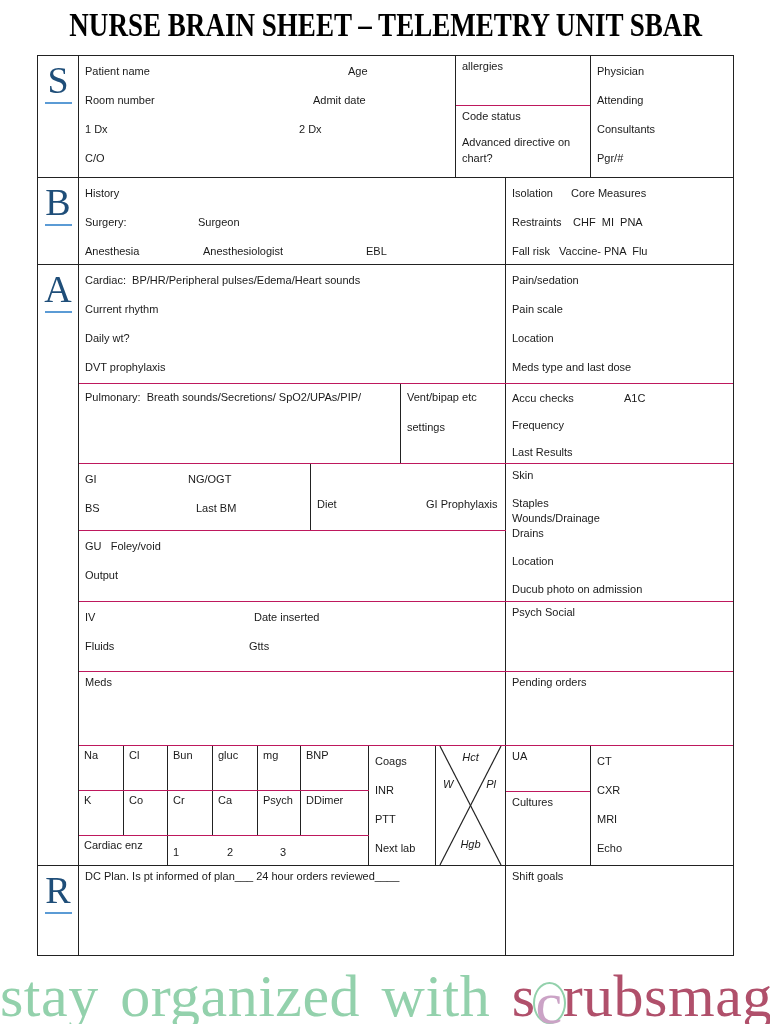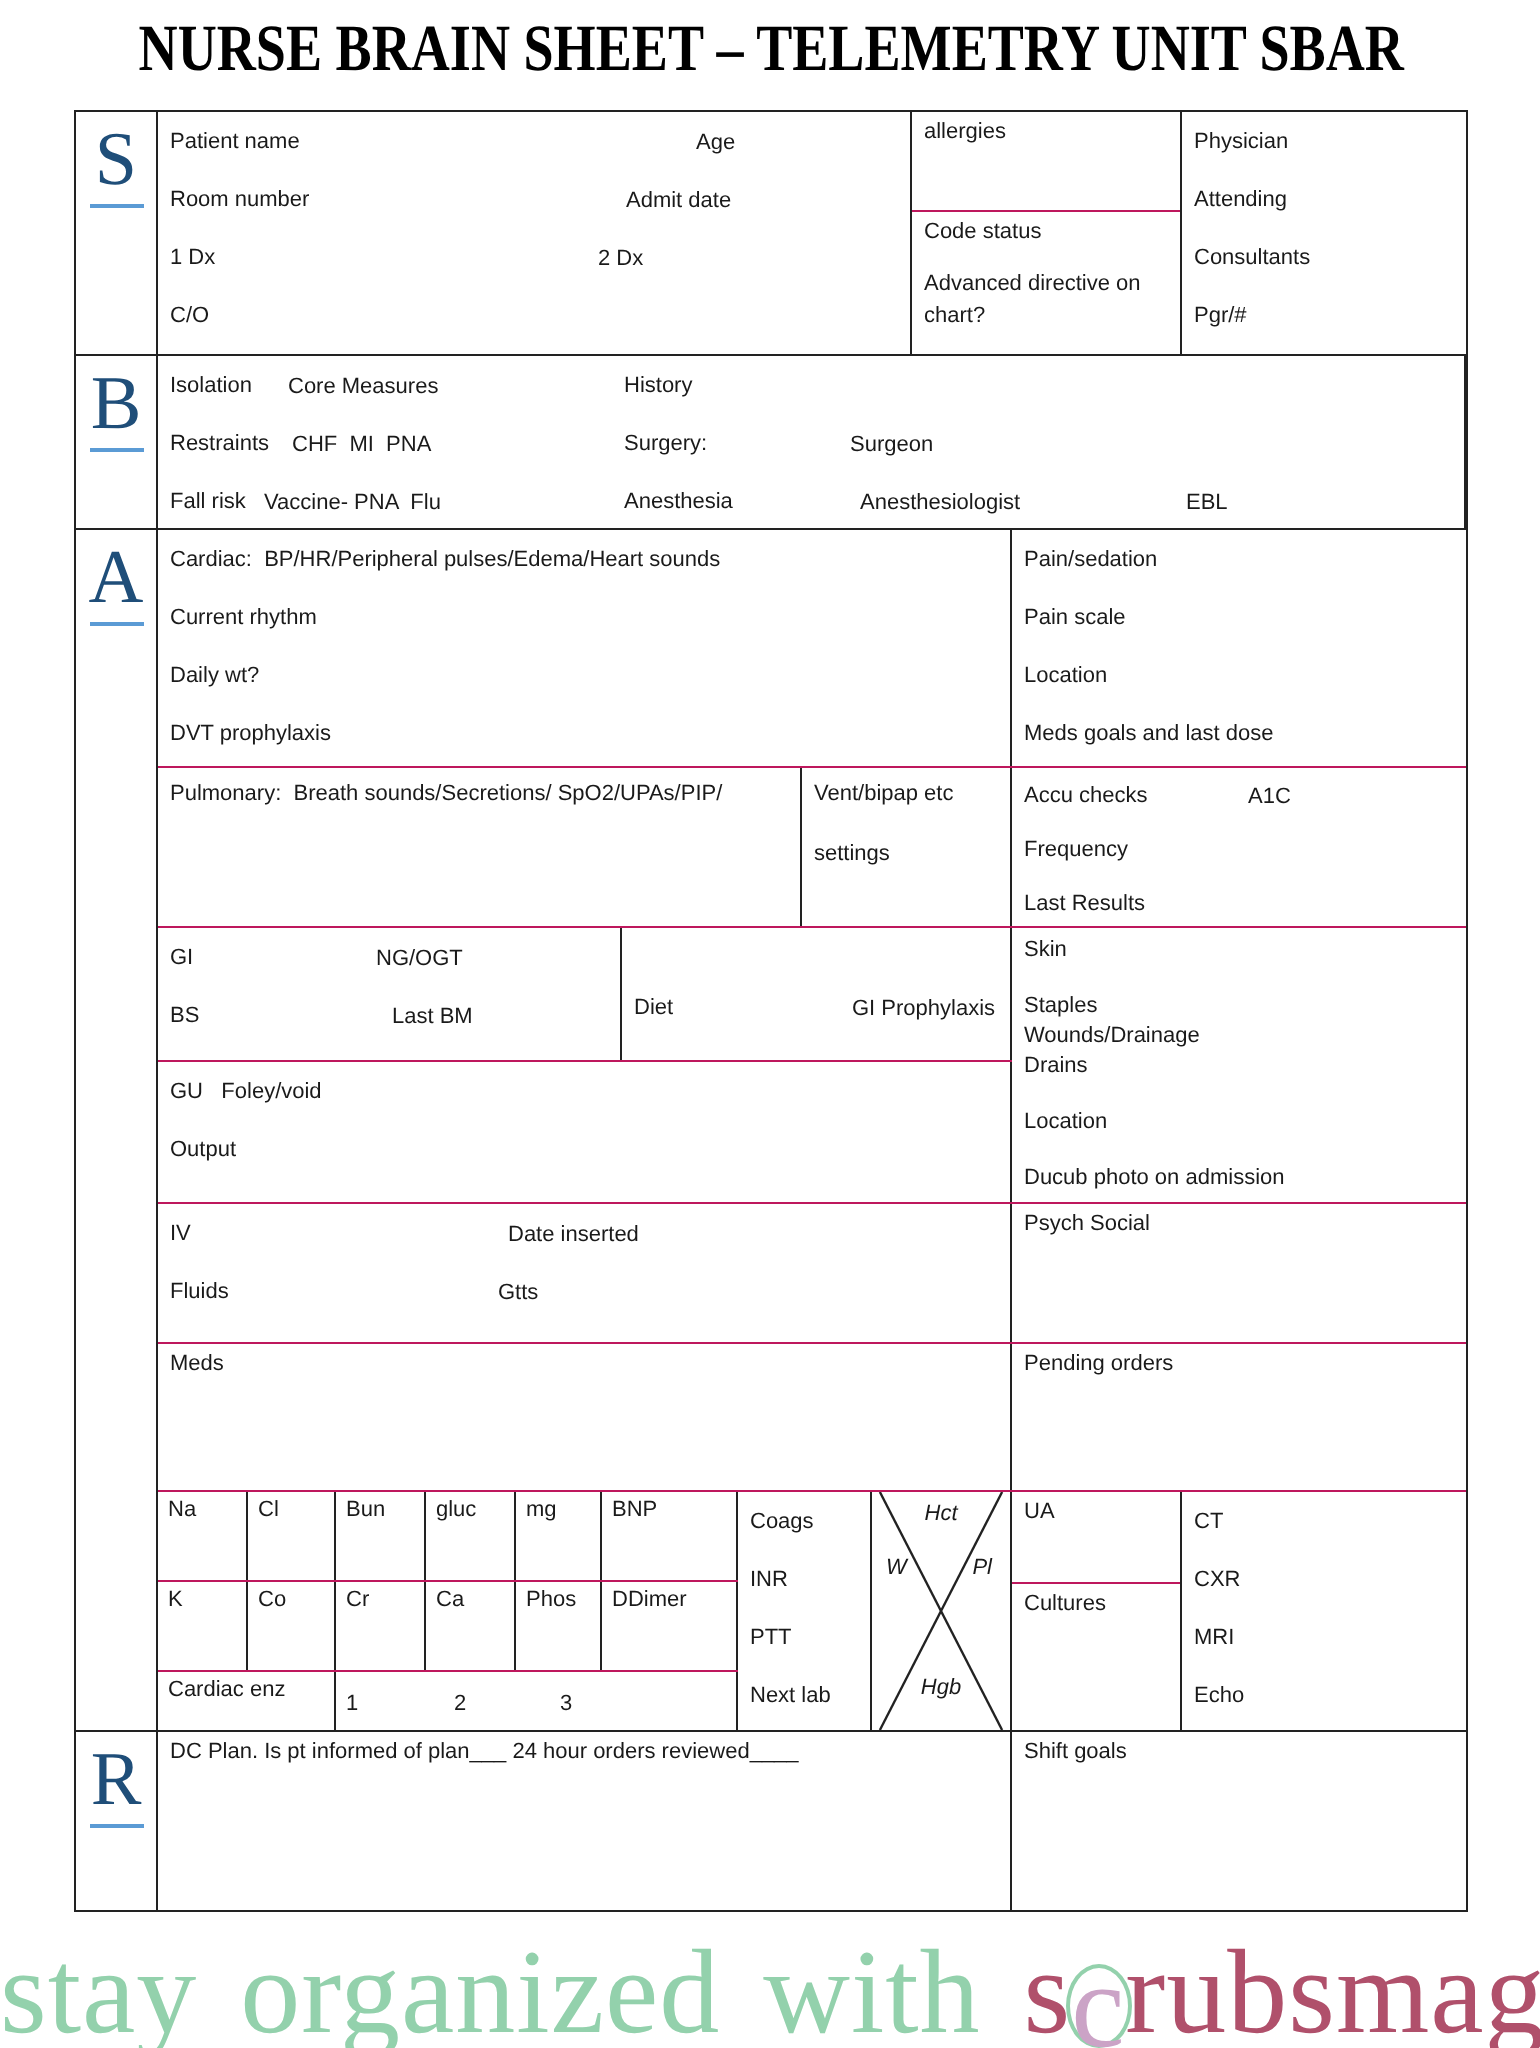--- a/index.html
+++ b/index.html
@@ -132,46 +132,46 @@
       </div>
     </div>
   </div>
 
   <div class="band" style="height:87px">
     <div class="letter-col">
       <span class="letter" data-bind="bands.b.letter">B</span>
       <span class="letter-underline"></span>
     </div>
     <div class="content">
-      <div class="cell" style="flex:1">
-        <div class="line">
-          <span data-bind="bands.b.isolation">Isolation</span>
-          <span class="abs" style="left:59px" data-bind="bands.b.core_measures">Core Measures</span>
-        </div>
-        <div class="line">
-          <span data-bind="bands.b.restraints">Restraints</span>
-          <span class="abs" style="left:61px" data-bind="bands.b.core_measure_items">CHF  MI  PNA</span>
-        </div>
-        <div class="line">
-          <span data-bind="bands.b.fall_risk">Fall risk</span>
-          <span class="abs" style="left:47px" data-bind="bands.b.vaccine">Vaccine- PNA  Flu</span>
-        </div>
-      </div>
       <div class="cell br" style="width:427px">
         <div class="line">
             <span data-bind="bands.b.history">History</span>
           </div>
         <div class="line">
           <span data-bind="bands.b.surgery">Surgery:</span>
           <span class="abs" style="left:113px" data-bind="bands.b.surgeon">Surgeon</span>
         </div>
         <div class="line">
           <span data-bind="bands.b.anesthesia">Anesthesia</span>
           <span class="abs" style="left:118px" data-bind="bands.b.anesthesiologist">Anesthesiologist</span>
           <span class="abs" style="left:281px" data-bind="bands.b.ebl">EBL</span>
+        </div>
+      </div>
+      <div class="cell" style="flex:1">
+        <div class="line">
+          <span data-bind="bands.b.isolation">Isolation</span>
+          <span class="abs" style="left:59px" data-bind="bands.b.core_measures">Core Measures</span>
+        </div>
+        <div class="line">
+          <span data-bind="bands.b.restraints">Restraints</span>
+          <span class="abs" style="left:61px" data-bind="bands.b.core_measure_items">CHF  MI  PNA</span>
+        </div>
+        <div class="line">
+          <span data-bind="bands.b.fall_risk">Fall risk</span>
+          <span class="abs" style="left:47px" data-bind="bands.b.vaccine">Vaccine- PNA  Flu</span>
         </div>
       </div>
     </div>
   </div>
 
   <div class="band" style="height:601px">
     <div class="letter-col">
       <span class="letter" data-bind="bands.a.letter">A</span>
       <span class="letter-underline"></span>
     </div>
@@ -196,21 +196,21 @@
           <div class="line">
               <span data-bind="bands.a.pain.pain_sedation">Pain/sedation</span>
             </div>
           <div class="line">
               <span data-bind="bands.a.pain.pain_scale">Pain scale</span>
             </div>
           <div class="line">
               <span data-bind="bands.a.pain.location">Location</span>
             </div>
           <div class="line">
-              <span data-bind="bands.a.pain.meds">Meds goals and last dose</span>
+              <span data-bind="bands.a.pain.meds">Meds type and last dose</span>
             </div>
         </div>
       </div>
 
       <div class="minirow bb" style="height:80px">
         <div class="cell br toppad" style="width:322px">
           <div class="tight">
               <span data-bind="bands.a.pulmonary.header_line1">Pulmonary:  Breath sounds/Secretions/ SpO2/UPAs/PIP/</span>
             </div>
         </div>
@@ -320,21 +320,21 @@
             <div class="labcell br" style="width:45px"><span data-bind="bands.a.labs.row1.2">Bun</span></div>
             <div class="labcell br" style="width:45px"><span data-bind="bands.a.labs.row1.3">gluc</span></div>
             <div class="labcell br" style="width:43px"><span data-bind="bands.a.labs.row1.4">mg</span></div>
             <div class="labcell br" style="flex:1"><span data-bind="bands.a.labs.row1.5">BNP</span></div>
           </div>
           <div class="minirow bb" style="height:45px">
             <div class="labcell br" style="width:45px"><span data-bind="bands.a.labs.row2.0">K</span></div>
             <div class="labcell br" style="width:44px"><span data-bind="bands.a.labs.row2.1">Co</span></div>
             <div class="labcell br" style="width:45px"><span data-bind="bands.a.labs.row2.2">Cr</span></div>
             <div class="labcell br" style="width:45px"><span data-bind="bands.a.labs.row2.3">Ca</span></div>
-            <div class="labcell br" style="width:43px"><span data-bind="bands.a.labs.row2.4">Phos</span></div>
+            <div class="labcell br" style="width:43px"><span data-bind="bands.a.labs.row2.4">Psych</span></div>
             <div class="labcell br" style="flex:1"><span data-bind="bands.a.labs.row2.5">DDimer</span></div>
           </div>
           <div class="minirow" style="flex:1">
             <div class="labcell br" style="width:89px"><span data-bind="bands.a.labs.cardiac_enz">Cardiac enz</span></div>
             <div class="labcell br" style="flex:1">
               <span class="abs" style="left:5px; top:10px; transform:none" data-bind="bands.a.labs.enz_numbers.0">1</span>
               <span class="abs" style="left:59px; top:10px; transform:none" data-bind="bands.a.labs.enz_numbers.1">2</span>
               <span class="abs" style="left:112px; top:10px; transform:none" data-bind="bands.a.labs.enz_numbers.2">3</span>
             </div>
           </div>

